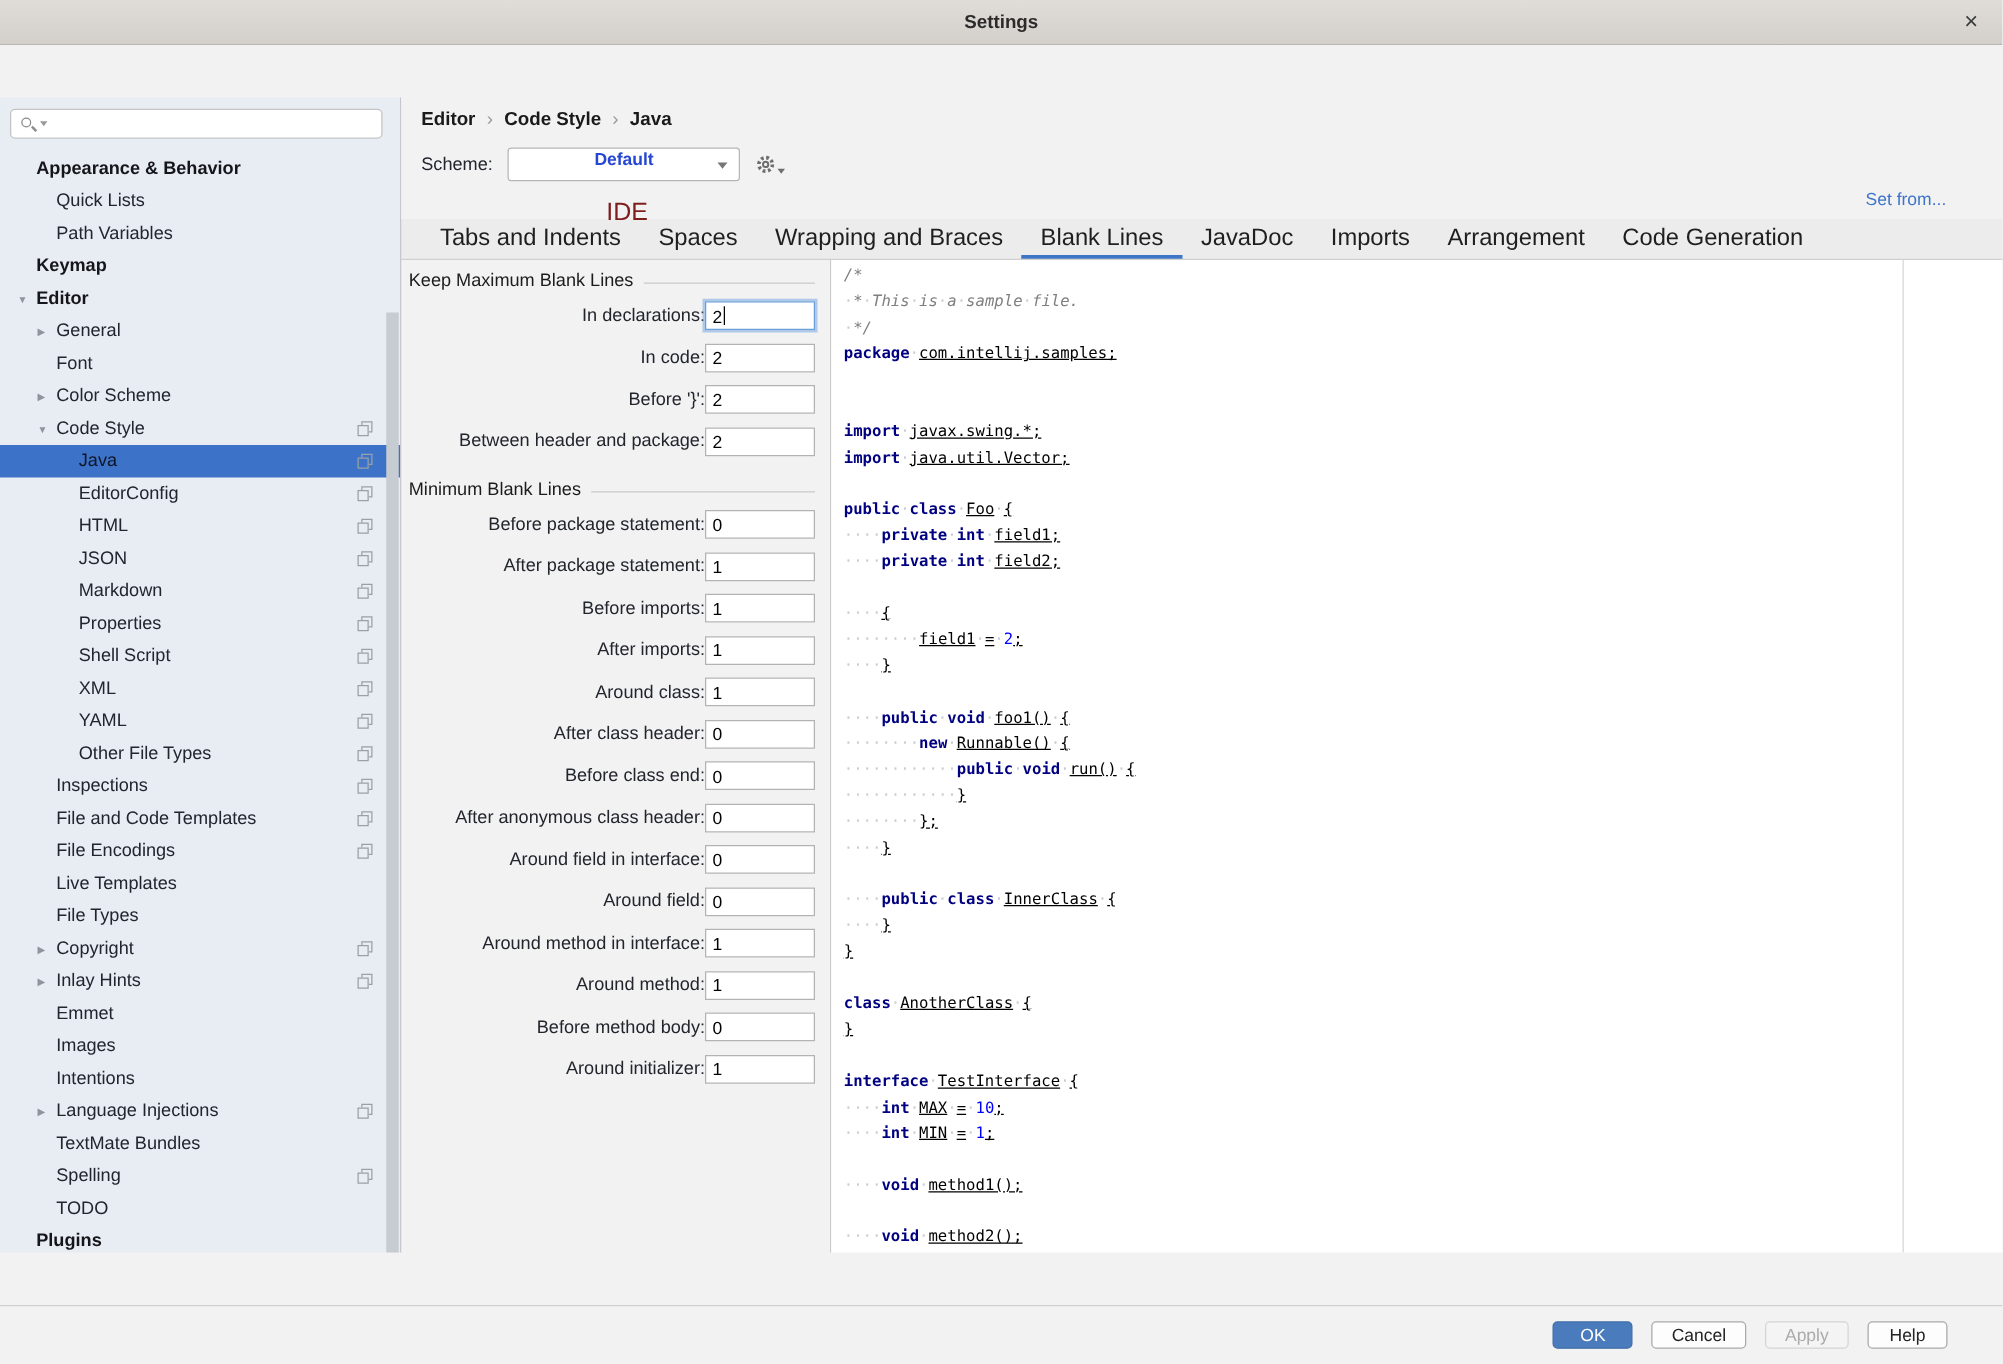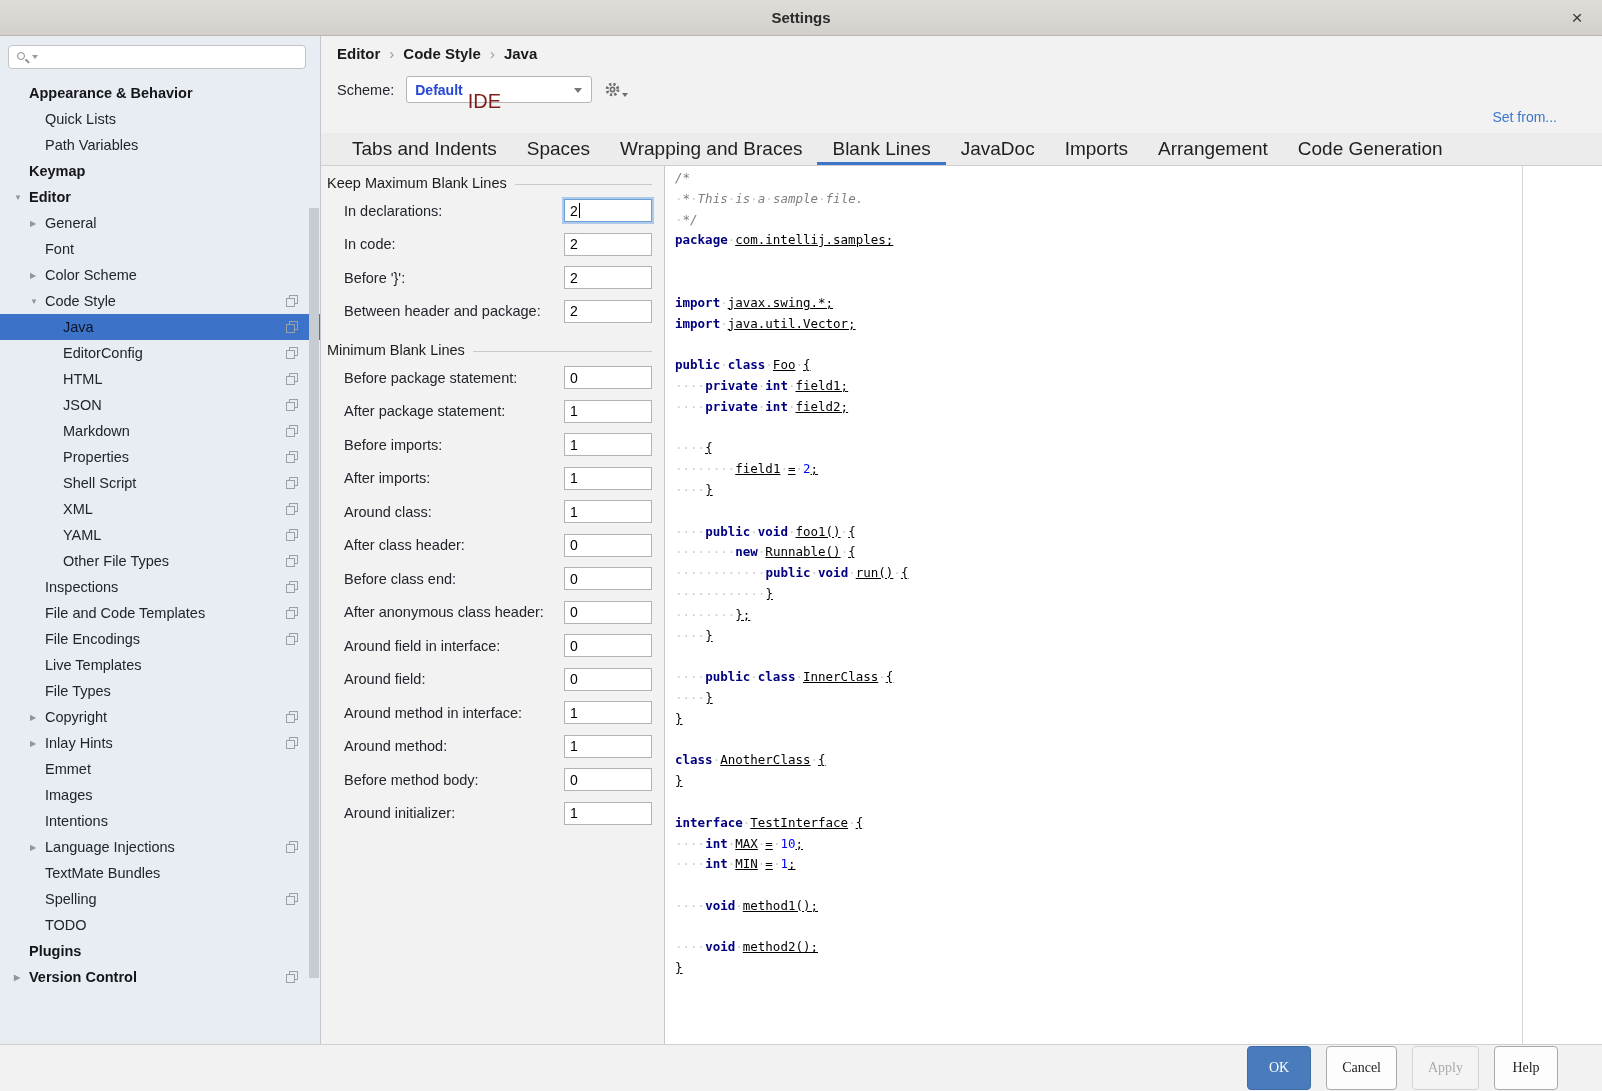--- a/index.html
+++ b/index.html
@@ -1,17 +1,17 @@
 <!DOCTYPE html>
 <html><head>
 <meta charset="utf-8">
 <style>
   * { margin:0; padding:0; box-sizing:border-box; }
   html,body { width:1602px; height:1091px; font-family:"Liberation Sans", sans-serif; background:#f2f2f2; overflow:hidden; }
-  .window { width:1602px; height:1091px; display:flex; flex-direction:column; background:#f2f2f2; }
+  .window { width:1602px; height:1091px; display:flex; flex-direction:column; background:#f2f2f2;gap:42px; }
 
   
   .titlebar { height:36px; background:linear-gradient(#e0ddd9,#d3cfca); border-bottom:1px solid #b9b5b0; position:relative; display:flex; align-items:center; justify-content:center; flex:0 0 auto; }
   .titlebar .title { font-size:15px; font-weight:bold; color:#2b2b2b; }
   .close-btn { position:absolute; right:14px; top:7px; width:22px; height:22px; font-size:19px; line-height:21px; text-align:center; color:#3a3a3a; cursor:default; }
 
   
   .main { flex:1 1 auto; display:flex; min-height:0; }
 
   
@@ -36,59 +36,59 @@
   .sel .copy-ic::after { background:#3c73c8; }
   .sb-scroll { position:absolute; right:1px; top:172px; width:10px; height:770px; background:#c7cbd2; }
 
   
   .content { flex:1 1 auto; display:flex; flex-direction:column; min-width:0; }
   .ct-header { height:97px; background:#f2f2f2; position:relative; flex:0 0 auto; padding:9px 0 0 16px; }
   .breadcrumb { font-size:15px; font-weight:bold; color:#1a1a1a; display:flex; gap:9px; align-items:center; }
   .breadcrumb .sep { color:#9b9b9b; font-weight:normal; }
   .scheme-row { margin-top:14px; display:flex; align-items:center; gap:12px; }
   .scheme-label { font-size:14.5px; color:#23252d; }
-  .scheme-select { width:186px; height:27px; background:#fff; border:1px solid #b6b6b6; border-radius:3px; display:flex; align-items:center; padding:0 8px; position:relative; }
+  .scheme-select { width:186px; height:27px; background:#fff; border:1px solid #b6b6b6; border-radius:3px; display:flex; align-items:center; padding:0 8px; position:relative;flex-direction:column; }
   .scheme-value { font-weight:bold; color:#2646d4; font-size:14px; }
   .scheme-suffix { color:#7f1d1d; font-size:20px; margin-left:5px;margin-top:24px; }
   .dd-arrow { position:absolute; right:9px; top:11px; width:0; height:0; border-left:4.5px solid transparent; border-right:4.5px solid transparent; border-top:5.5px solid #767676; }
   .gear-wrap { display:flex; align-items:flex-end; gap:1px; }
   .gear-caret { width:0; height:0; border-left:3px solid transparent; border-right:3px solid transparent; border-top:4px solid #6e6e6e; margin-bottom:1px; }
   .set-from { position:absolute; right:45px; bottom:8px; color:#3d74c9; font-size:14px; cursor:pointer; }
 
   
   .tabstrip { height:33px; background:#ececec; border-bottom:1px solid #d0d0d0; display:flex; padding-left:16px; flex:0 0 auto; }
   .tab { padding:0 15px; line-height:32px; font-size:19px; color:#1f1f1f; cursor:default; }
   .tab.active { box-shadow:inset 0 -3px 0 #3e76c7; }
 
   
   .tabbody { flex:1 1 auto; display:flex; min-height:0; }
   .options { width:344px; flex:0 0 344px; background:#f2f2f2; border-right:1px solid #c9c9c9; padding:9px 12px 0 6px; overflow:hidden; }
   .sec-title { display:flex; align-items:center; gap:8px; margin-bottom:3px; }
   .sec-title .t { font-size:14.5px; color:#1c1c1c; white-space:nowrap; }
   .sec-title .line { flex:1; height:1px; background:#c9c9c9; margin-top:2px; }
   .sec + .sec { margin-top:14px; }
-  .frow { height:33.5px; display:flex; align-items:center; }
+  .frow { height:33.5px; display:flex; align-items:center;text-align:right; }
   .frow .flabel { padding-left:17px; font-size:14.5px; color:#23252d; flex:1; }
   .finput { width:88px; height:23px; border:1px solid #b3b3b3; background:#fff; font-size:14px; color:#000; padding:0 0 0 5px; display:flex; align-items:center; flex:0 0 88px; }
   .finput.focused { border:1px solid #69a0d8; box-shadow:0 0 0 2px rgba(110,160,225,.5); }
   .caret-bar { display:inline-block; width:1px; height:15px; background:#000; margin-left:1px; }
 
   
   .preview { flex:1 1 auto; background:#fff; position:relative; padding:4px 0 0 10px; font-family:"DejaVu Sans Mono","Liberation Mono",monospace; font-size:12.5px; overflow:hidden; }
   .preview .vline { position:absolute; top:0; bottom:0; right:79px; width:1px; background:#d6d6d6; }
   .cl { height:20.8px; white-space:pre; }
   .tk.kw { color:#000080; font-weight:bold; }
   .tk.num { color:#0000ff; }
   .tk.com { color:#7f7f7f; font-style:italic; }
   .tk.plain { color:#000;text-decoration:underline; }
   .ws { color:#c9ccd2; }
 
   
   .footer { height:47px; flex:0 0 auto; background:#f2f2f2; border-top:1px solid #cfcfcf; display:flex; align-items:center; justify-content:flex-end; gap:15px; padding-right:44px; }
-  .btn { height:44px; min-width:64px; padding:0 15px; border-radius:4px; border:1px solid #a9a9a9; background:#fdfdfd; font-size:14px; color:#232323; font-family:Liberation Serif, serif; }
+  .btn { height:22px; min-width:64px; padding:0 15px; border-radius:4px; border:1px solid #a9a9a9; background:#fdfdfd; font-size:14px; color:#232323; font-family:Liberation Sans, sans-serif; }
   .btn.primary { background:#4a7cbd; border-color:#3e6ca7; color:#fff; }
   .btn.disabled { color:#ababab; border-color:#d4d4d4; background:#f4f4f4; }
 </style>
 </head>
 <body>
 
 <div class="window">
 
   <div class="titlebar">
     <span class="title">Settings</span>

